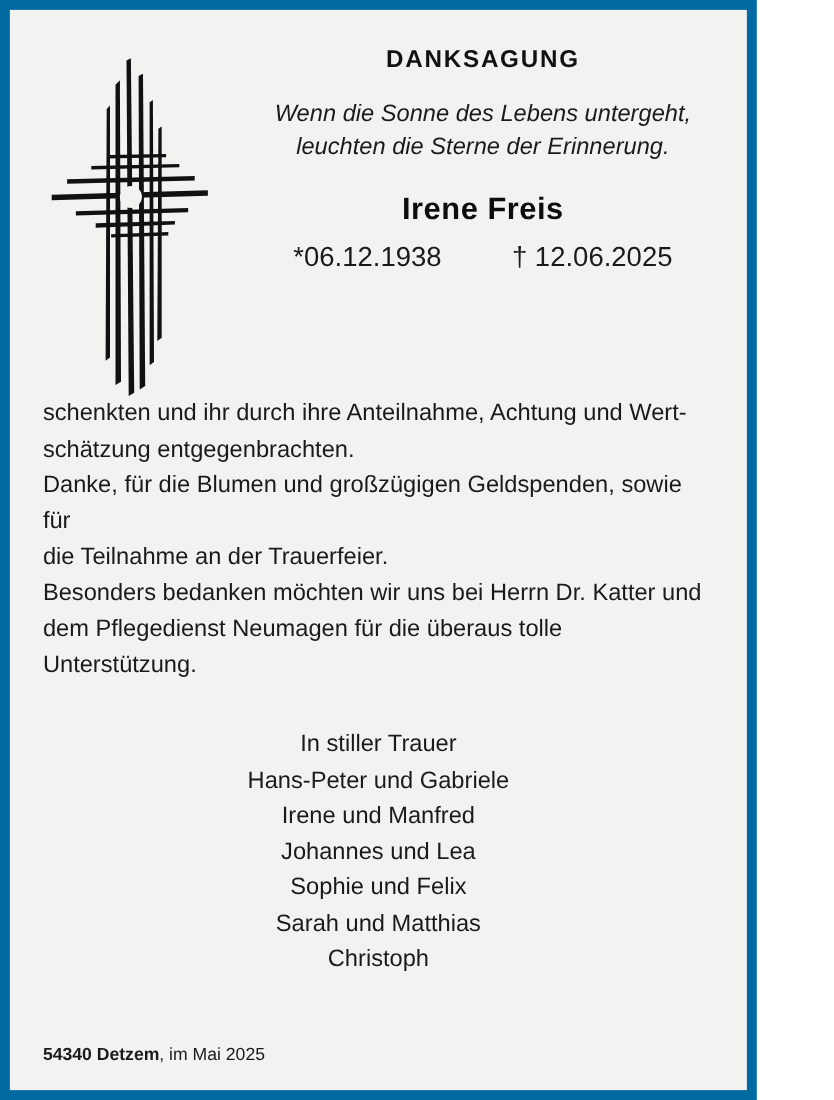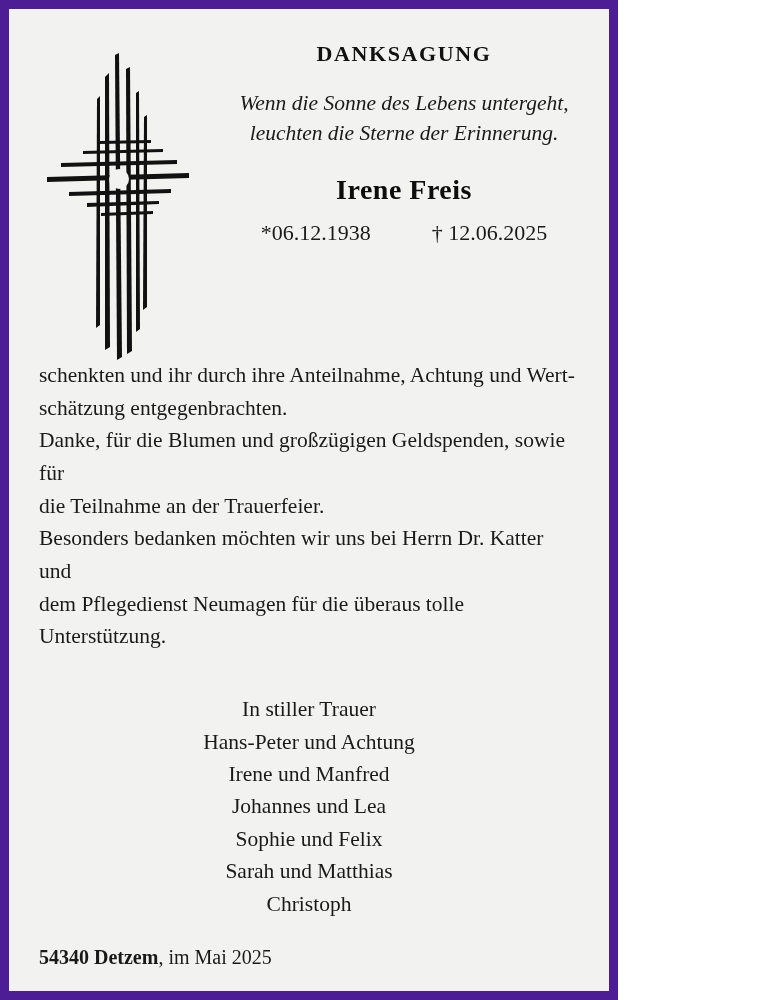--- a/index.html
+++ b/index.html
@@ -9,25 +9,24 @@
   }
   body {
     width: 758px;
     height: 1000px;
     font-family: "Liberation Sans", sans-serif;
     color: #111111;
     overflow: hidden;
   }
   .obituary {
     box-sizing: border-box;
-    width: 618px;
+    width: 688px;
     height: 1000px;
     padding: 9px;
-    background: #4c1d95;
-    font-family: Liberation Serif, serif;
+    background: #0369a1;
   }
   .inner {
     box-sizing: border-box;
     width: 100%;
     height: 100%;
     background: #f2f2f0;
     padding: 26px 30px 20px 30px;
     position: relative;
   }
   .top-area {
@@ -61,21 +60,21 @@
     margin-top: 16px;
   }
   .name {
     font-size: 28px;
     font-weight: bold;
     letter-spacing: 0.5px;
     margin: 6px 0 14px 0;
     color: #0d0d0d;
   }
   .dates {
-    font-size: 22px;
+    font-size: 25px;
     color: #1a1a1a;
     margin-bottom: 0;
   }
   .dates .sep {
     display: inline-block;
     width: 50px;
   }
   .body-text {
     font-size: 21.5px;
     line-height: 1.52;
@@ -92,21 +91,21 @@
     color: #1a1a1a;
     margin-top: 40px;
   }
   .mourners div {
     margin: 0;
   }
   .footer {
     position: absolute;
     left: 30px;
     bottom: 22px;
-    font-size: 20px;
+    font-size: 16px;
     color: #1a1a1a;
   }
   .footer b {
     font-weight: bold;
   }
 </style>
 </head>
 <body>
 
 <div class="obituary">
@@ -156,21 +155,21 @@
       <p>schenkten und ihr durch ihre Anteilnahme, Achtung und Wert-</p>
       <p>schätzung entgegenbrachten.</p>
       <p>Danke, für die Blumen und großzügigen Geldspenden, sowie für</p>
       <p>die Teilnahme an der Trauerfeier.</p>
       <p>Besonders bedanken möchten wir uns bei Herrn Dr. Katter und</p>
       <p>dem Pflegedienst Neumagen für die überaus tolle Unterstützung.</p>
     </div>
 
     <div class="mourners">
       <div>In stiller Trauer</div>
-      <div>Hans-Peter und Achtung</div>
+      <div>Hans-Peter und Gabriele</div>
       <div>Irene und Manfred</div>
       <div>Johannes und Lea</div>
       <div>Sophie und Felix</div>
       <div>Sarah und Matthias</div>
       <div>Christoph</div>
     </div>
 
     <div class="footer">
       <b>54340 Detzem</b><span>, im Mai 2025</span>
     </div>

